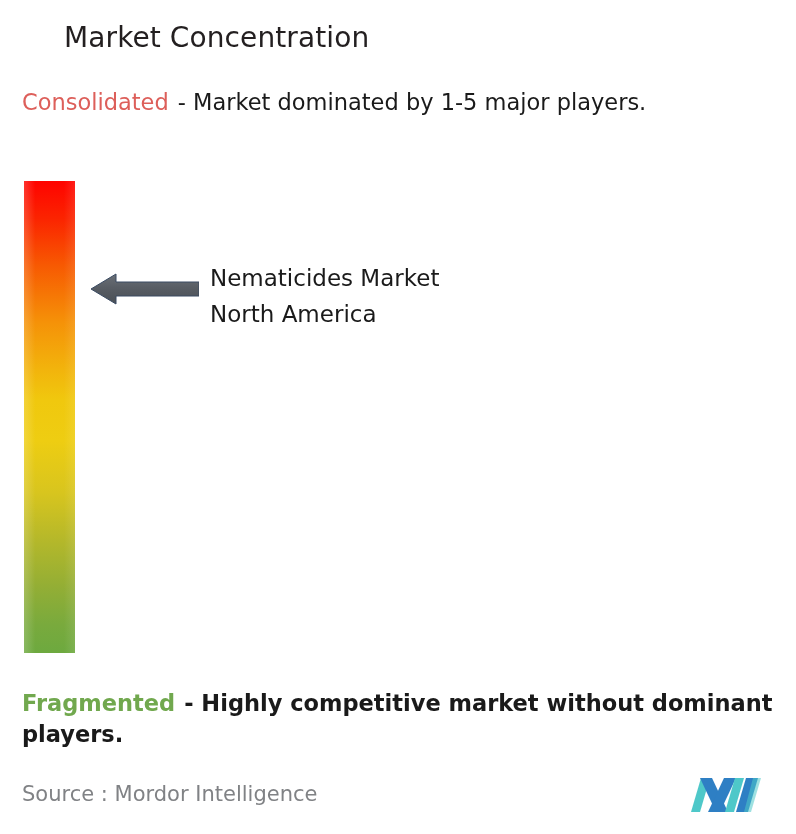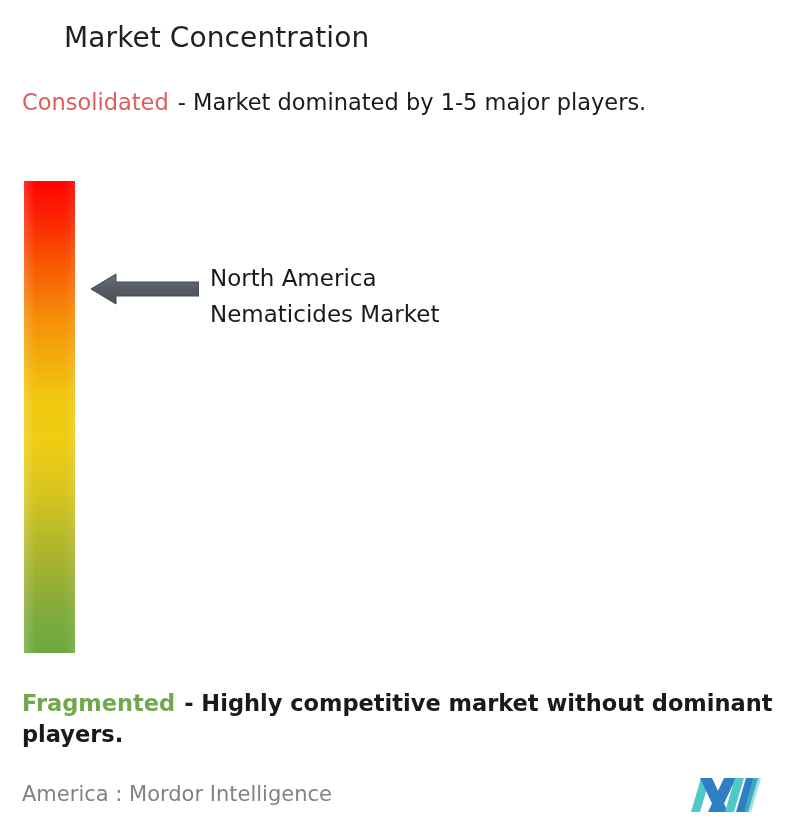--- a/index.html
+++ b/index.html
@@ -154,29 +154,29 @@
       <linearGradient id="arrowGrad" x1="0" y1="0" x2="0" y2="1">
         <stop offset="0%" stop-color="#6b7077"></stop>
         <stop offset="45%" stop-color="#585d64"></stop>
         <stop offset="100%" stop-color="#4a4f56"></stop>
       </linearGradient>
     </defs>
     <polygon points="0,17 25,2 25,10 108,10 108,24 25,24 25,32" fill="url(#arrowGrad)" stroke="#3b4b63" stroke-width="1"></polygon>
   </svg>
 
   <div class="callout-label">
+    <div>Nematicides Market</div>
     <div>North America</div>
-    <div>Nematicides Market</div>
   </div>
 
   <div class="legend-line legend-bottom">
     <span class="kw-fragmented">Fragmented</span><span class="kw-gap"></span><span>- Highly competitive market without dominant players.</span>
   </div>
 
-  <div class="source-text">America :  Mordor Intelligence</div>
+  <div class="source-text">Source :  Mordor Intelligence</div>
 
   <svg class="brand-logo" viewBox="0 0 72 42">
 
     <polygon points="0,42 10,8 19,8 9,42" fill="#4ec8c9"></polygon>
 
     <polygon points="9,8 21,8 37,42 25,42" fill="#2e7fc4"></polygon>
 
     <polygon points="33,8 45,8 29,42 17,42" fill="#2e7fc4"></polygon>
 
     <polygon points="44,8 53,8 43,42 34,42" fill="#4ec8c9"></polygon>

